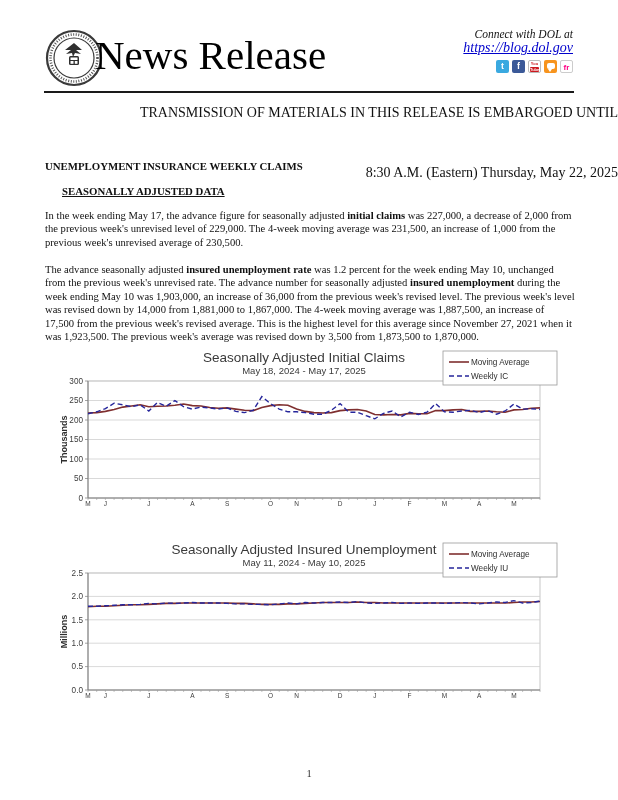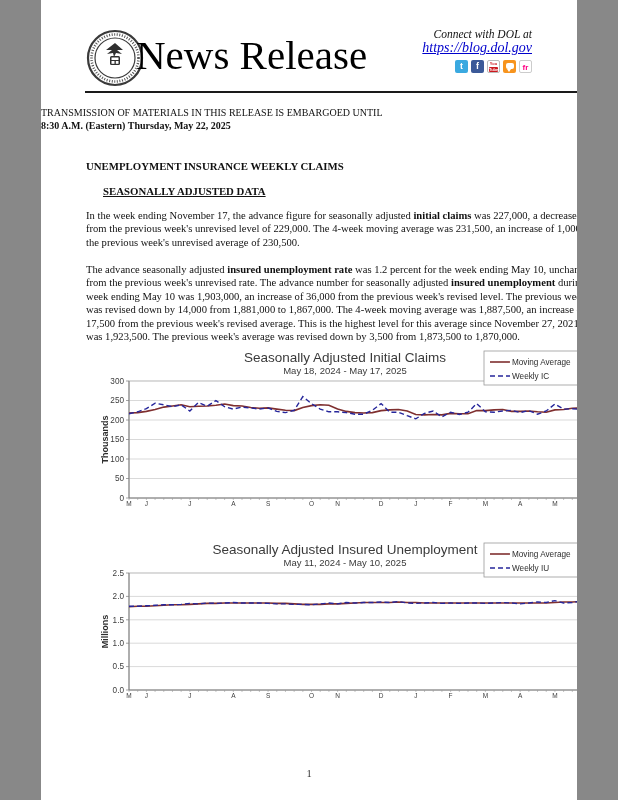--- a/index.html
+++ b/index.html
@@ -1,18 +1,18 @@
 <!DOCTYPE html>
 <html><head>
 <meta charset="utf-8">
 <style>
   * { margin:0; padding:0; box-sizing:border-box; }
   html,body { background:#888; }
   .page {
-    position:relative; width:536px; height:800px; background:#ffffff;
+    position:relative; width:618px; height:800px; background:#ffffff;
     margin:0 auto; overflow:hidden;
     font-family:"Liberation Serif", serif; color:#111;
   }
   
   .seal { position:absolute; left:45px; top:29px; width:58px; height:58px; }
   .masthead {
     position:absolute; left:95px; top:33px; font-size:41px; line-height:44px;
     font-family:"Liberation Serif", serif; color:#000; letter-spacing:0px;
   }
   .connect { position:absolute; right:45px; top:27px; text-align:right; font-size:11.5px; line-height:14px;font-style:italic; }
@@ -24,22 +24,22 @@
   .tw { background:#3aa9e0; }
   .fb { background:#3b5998; }
   .yt { background:#fff; border:0.5px solid #bbb; color:#cc181e; font-size:4px; line-height:4px; padding-top:1px; }
   .yt .ytred { background:#cc181e; color:#fff; display:block; margin:1px 1px 0 1px; border-radius:1px; font-size:4px; line-height:5px; }
   .bg { background:#f7941e; }
   .bg .bubble { position:absolute; left:2.5px; top:3px; width:8px; height:6px; background:#fff; border-radius:2px; }
   .bg .tail { position:absolute; left:4px; top:8.5px; width:0; height:0; border-left:2px solid transparent; border-right:2px solid transparent; border-top:3px solid #fff; }
   .fr { background:#fff; border:0.5px solid #ccc; color:#ff0084; font-size:8px; }
   .rule { position:absolute; left:44px; top:91px; width:530px; height:2px; background:#1a1a1a; }
   
-  .embargo { position:absolute; left:0; top:107px; width:100%; text-align:left; font-size:10px; line-height:12.5px; }
-  .embargo .b2 { font-weight:bold; }
+  .embargo { position:absolute; left:0; top:107px; width:100%; text-align:right; font-size:14px; line-height:12.5px; }
+  .embargo .b2 { font-weight:normal;margin-top:47px; }
   
   .h-main { position:absolute; left:45px; top:160px; font-size:10.8px; font-weight:bold; }
   .h-sect { position:absolute; left:62px; top:185px; font-size:10.8px; font-weight:bold; text-decoration:underline; }
   .para { position:absolute; left:45px; width:530px; font-size:10.6px; line-height:13.4px; text-align:left; }
   .p1 { top:209px; }
   .p2 { top:263px; }
   
   .chart { position:absolute; left:58px; width:505px; height:190px; }
   .c1 { top:348px; }
   .c2 { top:540px; }
@@ -78,21 +78,21 @@
   <div class="rule"></div>
 
   <div class="embargo">
     <div>TRANSMISSION OF MATERIALS IN THIS RELEASE IS EMBARGOED UNTIL</div>
     <div class="b2">8:30 A.M. (Eastern) Thursday, May 22, 2025</div>
   </div>
 
   <div class="h-main">UNEMPLOYMENT INSURANCE WEEKLY CLAIMS</div>
   <div class="h-sect">SEASONALLY ADJUSTED DATA</div>
 
-  <div class="para p1"><span>In the week ending November 17, the advance figure for seasonally adjusted </span><b>initial claims</b><span> was 227,000, a decrease of 2,000 from the previous week's unrevised level of 229,000. The 4-week moving average was 231,500, an increase of 1,000 from the previous week's unrevised average of 230,500.</span></div>
+  <div class="para p1"><span>In the week ending May 17, the advance figure for seasonally adjusted </span><b>initial claims</b><span> was 227,000, a decrease of 2,000 from the previous week's unrevised level of 229,000. The 4-week moving average was 231,500, an increase of 1,000 from the previous week's unrevised average of 230,500.</span></div>
   <div class="para p2"><span>The advance seasonally adjusted </span><b>insured unemployment rate</b><span> was 1.2 percent for the week ending May 10, unchanged from the previous week's unrevised rate. The advance number for seasonally adjusted </span><b>insured unemployment</b><span> during the week ending May 10 was 1,903,000, an increase of 36,000 from the previous week's revised level. The previous week's level was revised down by 14,000 from 1,881,000 to 1,867,000. The 4-week moving average was 1,887,500, an increase of 17,500 from the previous week's revised average. This is the highest level for this average since November 27, 2021 when it was 1,923,500. The previous week's average was revised down by 3,500 from 1,873,500 to 1,870,000.</span></div>
 
   <svg class="chart c1" viewBox="0 0 505 190">
       <text x="246" y="14" text-anchor="middle" font-family="&quot;Liberation Sans&quot;, sans-serif" font-size="13.5" fill="#3a3a3a">Seasonally Adjusted Initial Claims</text>
       <text x="246" y="26" text-anchor="middle" font-family="&quot;Liberation Sans&quot;, sans-serif" font-size="9.5" fill="#3a3a3a">May 18, 2024 - May 17, 2025</text>
       <rect x="30" y="33" width="452" height="117" fill="none" stroke="#b8b8b8" stroke-width="0.8"></rect>
       <line x1="27" y1="150" x2="30" y2="150" stroke="#8a8a8a" stroke-width="0.8"></line>
       <text x="25" y="152.8" text-anchor="end" font-family="&quot;Liberation Sans&quot;, sans-serif" font-size="8.2" fill="#3d3d3d">0</text>
       <line x1="30" y1="130.5" x2="482" y2="130.5" stroke="#cfcfcf" stroke-width="0.8"></line>
       <line x1="27" y1="130.5" x2="30" y2="130.5" stroke="#8a8a8a" stroke-width="0.8"></line>

